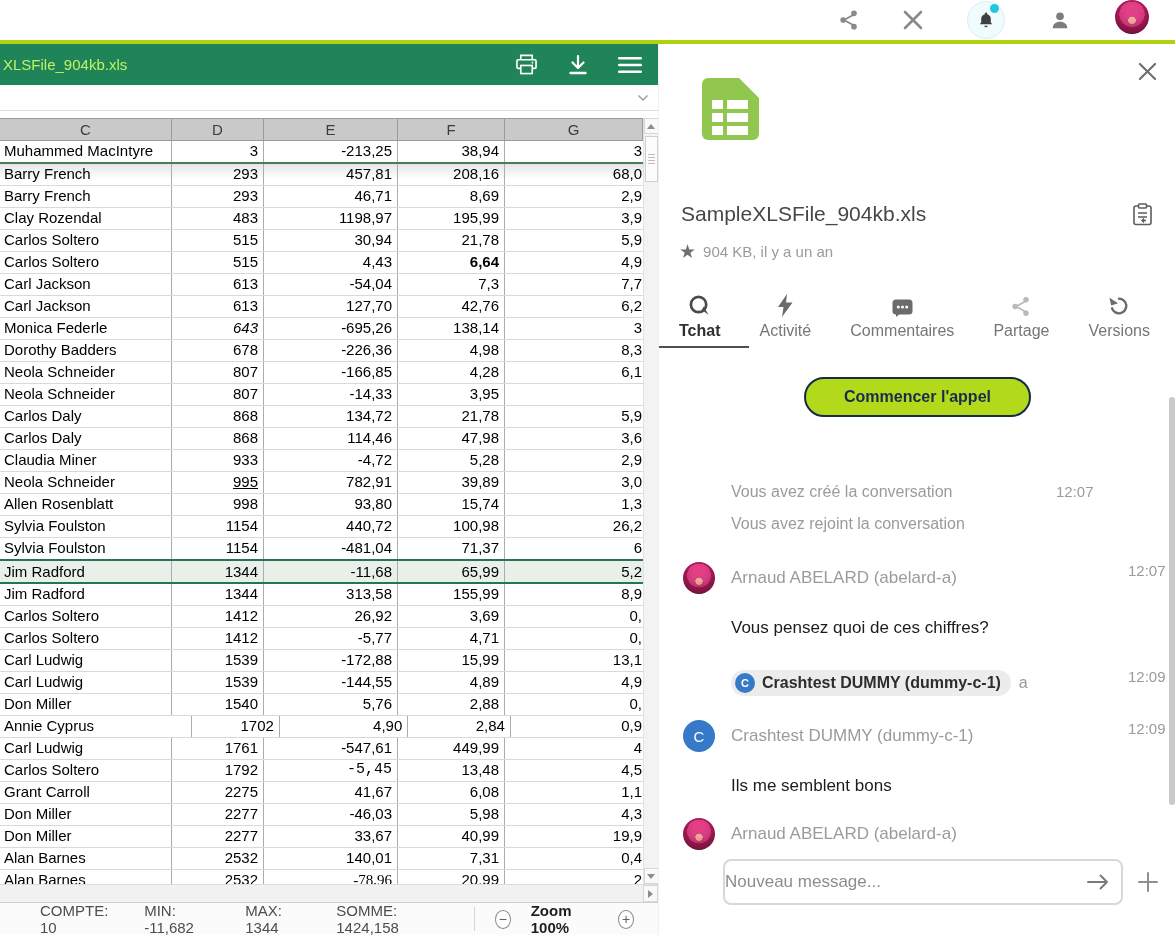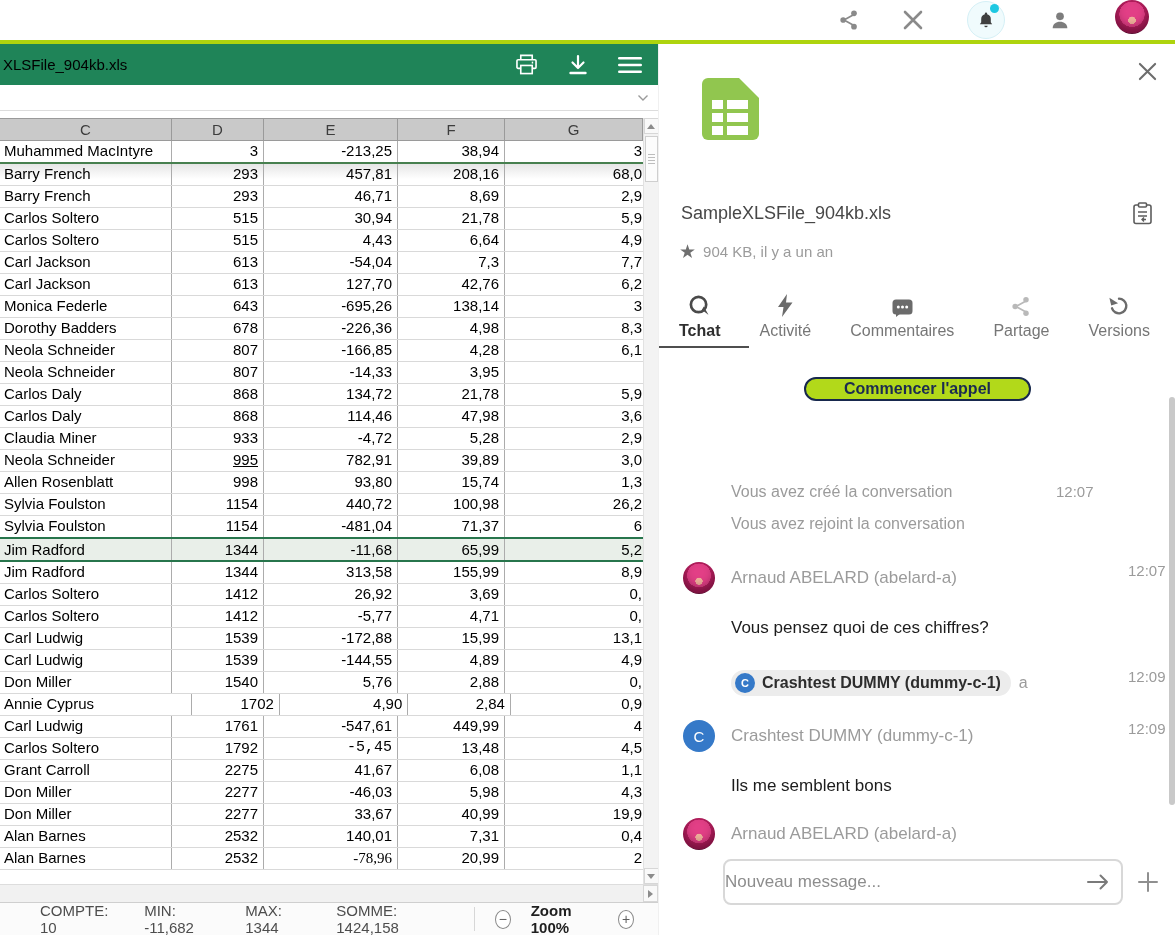--- a/index.html
+++ b/index.html
@@ -23,21 +23,21 @@
       radial-gradient(circle at 50% 60%, #f0b09b 0 14%, rgba(0,0,0,0) 15%),
       radial-gradient(circle at 50% 42%, #e23f86 0 48%, #b51e5e 49% 72%, #7c1746 73%);
     box-shadow:inset 0 -6px 10px rgba(40,0,20,.45);}
   .tb-avatar{width:34px;height:34px;margin-top:-6px}
 
   .accent-line{position:absolute;top:40px;left:0;width:1175px;height:4px;background:var(--lime)}
 
   
   .viewer{position:absolute;top:44px;left:0;width:658px;height:891px;display:flex;flex-direction:column;background:#fff}
   .viewer-header{height:41px;background:var(--vgreen);display:flex;align-items:center;flex:none}
-  .viewer-title{color:#000000;font-size:15px;padding-left:3px;flex:1;white-space:nowrap;overflow:hidden}
+  .viewer-title{color:#bef264;font-size:15px;padding-left:3px;flex:1;white-space:nowrap;overflow:hidden}
   .viewer-icons{display:flex;gap:30px;align-items:center;padding-right:16px}
   .vh-icon{cursor:pointer}
   .viewer-toolbar{height:26px;border-bottom:1px solid #dcdcdc;display:flex;justify-content:flex-end;
     align-items:center;padding-right:9px;flex:none}
   .tb-spacer{height:7px;flex:none}
 
   .sheet-wrap{flex:1;display:flex;overflow:hidden}
   .sheet{width:643px;overflow:hidden}
   .srow{display:flex;height:22px;border-bottom:1px solid #d9d9d9;background:#fff}
   .scell{border-right:1px solid #acacac;font-size:15px;line-height:20px;white-space:nowrap;
@@ -74,37 +74,37 @@
   .sb-divider{width:1px;height:24px;background:#d7d7d7}
   .sb-zoom{font-weight:bold;color:#1f1f1f}
   .sb-circle{width:19px;height:19px;border:1.5px solid #8a8a8a;border-radius:50%;color:#5f5f5f;
     display:flex;align-items:center;justify-content:center;font-size:14px;line-height:1;cursor:pointer;background:#fff}
 
   
   .panel{position:absolute;top:44px;left:658px;width:517px;height:891px;background:#fff;border-left:1px solid #f0f0f0}
   .panel-close{position:absolute;top:18px;right:18px;cursor:pointer}
   .file-icon{position:absolute;top:34px;left:42px}
   .file-name-row{position:absolute;top:158px;left:22px;right:22px;display:flex;align-items:center}
-  .file-name{font-size:18px;color:#474747;flex:1}
+  .file-name{font-size:21px;color:#474747;flex:1}
   .clip-icon{cursor:pointer}
   .file-meta-row{position:absolute;top:198px;left:20px;display:flex;align-items:center;gap:7px;
     color:#9b9b9b;font-size:15px}
   .star{font-size:19px;color:#6f6f6f;cursor:pointer;line-height:1}
 
   .tabs{position:absolute;top:246px;left:0;width:517px;height:58px;display:flex;
     justify-content:space-between;padding:0 26px 0 20px}
   .tab{display:flex;flex-direction:column;align-items:center;gap:5px;font-size:16px;color:#767676;
     padding-top:5px;cursor:pointer;background:none;border:none;font-family:inherit}
   .tab .ticon{height:22px;display:flex;align-items:flex-end;justify-content:center}
   .tab.active{color:#2f2f2f;font-weight:bold}
   .tab-underline{position:absolute;top:302px;left:0;width:90px;height:2px;background:#4f4f4f}
 
   .call-row{position:absolute;top:333px;left:0;width:517px;display:flex;justify-content:center}
   .call-btn{background:#b2d91a;border:2px solid #17284d;border-radius:22px;color:var(--navy);
-    font-weight:bold;font-size:16px;padding:1px 38px;cursor:pointer;font-family:inherit}
+    font-weight:bold;font-size:16px;padding:9px 38px;cursor:pointer;font-family:inherit}
 
   .chat{position:absolute;top:376px;left:0;width:517px;padding-top:56px;font-size:17px}
   .sys-row{position:relative;height:32px;line-height:32px;padding-left:72px;color:#9b9b9b;font-size:16px}
   .time{position:absolute;left:397px;top:0;color:#9b9b9b;font-size:15px}
   .msg{position:relative;padding-left:72px}
   .msg-header{position:relative;height:32px;display:flex;align-items:center}
   .msg .avatar{position:absolute;left:-48px;top:0;width:32px;height:32px;border-radius:50%}
   .avatar-initial{background:var(--blue);color:#fff;display:flex;align-items:center;justify-content:center;
     font-size:15px;border-radius:50%}
   .msg-name{color:#9b9b9b;font-size:17px}
@@ -222,50 +222,57 @@
           <div class="scell gcol" style="width: 138px;">68,0</div>
         </div>
         <div class="srow">
           <div class="scell name" style="width: 172px;">Barry French</div>
           <div class="scell num" style="width: 92px;">293</div>
           <div class="scell num" style="width: 134px;">46,71</div>
           <div class="scell num" style="width: 107px;">8,69</div>
           <div class="scell gcol" style="width: 138px;">2,9</div>
         </div>
         <div class="srow">
+          <div class="scell name" style="width: 172px;">Clay Rozendal</div>
+          <div class="scell num" style="width: 92px;">483</div>
+          <div class="scell num" style="width: 134px;">1198,97</div>
+          <div class="scell num" style="width: 107px;">195,99</div>
+          <div class="scell gcol" style="width: 138px;">3,9</div>
+        </div>
+        <div class="srow">
           <div class="scell name" style="width: 172px;">Carlos Soltero</div>
           <div class="scell num" style="width: 92px;">515</div>
           <div class="scell num" style="width: 134px;">30,94</div>
           <div class="scell num" style="width: 107px;">21,78</div>
           <div class="scell gcol" style="width: 138px;">5,9</div>
         </div>
         <div class="srow">
           <div class="scell name" style="width: 172px;">Carlos Soltero</div>
           <div class="scell num" style="width: 92px;">515</div>
           <div class="scell num" style="width: 134px;">4,43</div>
-          <div class="scell num" style="width: 107px;">6,64</div>
+          <div class="scell num" style="width: 107px; font-weight: bold;">6,64</div>
           <div class="scell gcol" style="width: 138px;">4,9</div>
         </div>
         <div class="srow">
           <div class="scell name" style="width: 172px;">Carl Jackson</div>
           <div class="scell num" style="width: 92px;">613</div>
           <div class="scell num" style="width: 134px;">-54,04</div>
           <div class="scell num" style="width: 107px;">7,3</div>
           <div class="scell gcol" style="width: 138px;">7,7</div>
         </div>
         <div class="srow">
           <div class="scell name" style="width: 172px;">Carl Jackson</div>
           <div class="scell num" style="width: 92px;">613</div>
           <div class="scell num" style="width: 134px;">127,70</div>
           <div class="scell num" style="width: 107px;">42,76</div>
           <div class="scell gcol" style="width: 138px;">6,2</div>
         </div>
         <div class="srow">
           <div class="scell name" style="width: 172px;">Monica Federle</div>
-          <div class="scell num" style="width: 92px;">643</div>
+          <div class="scell num" style="width: 92px; font-style: italic;">643</div>
           <div class="scell num" style="width: 134px;">-695,26</div>
           <div class="scell num" style="width: 107px;">138,14</div>
           <div class="scell gcol" style="width: 138px;">3</div>
         </div>
         <div class="srow">
           <div class="scell name" style="width: 172px;">Dorothy Badders</div>
           <div class="scell num" style="width: 92px;">678</div>
           <div class="scell num" style="width: 134px;">-226,36</div>
           <div class="scell num" style="width: 107px;">4,98</div>
           <div class="scell gcol" style="width: 138px;">8,3</div>

